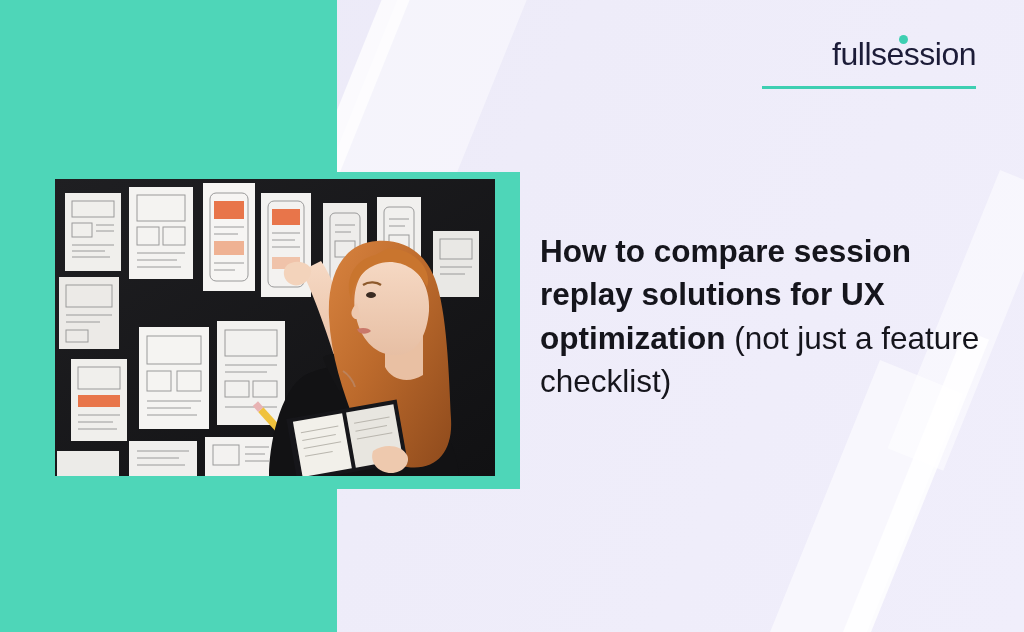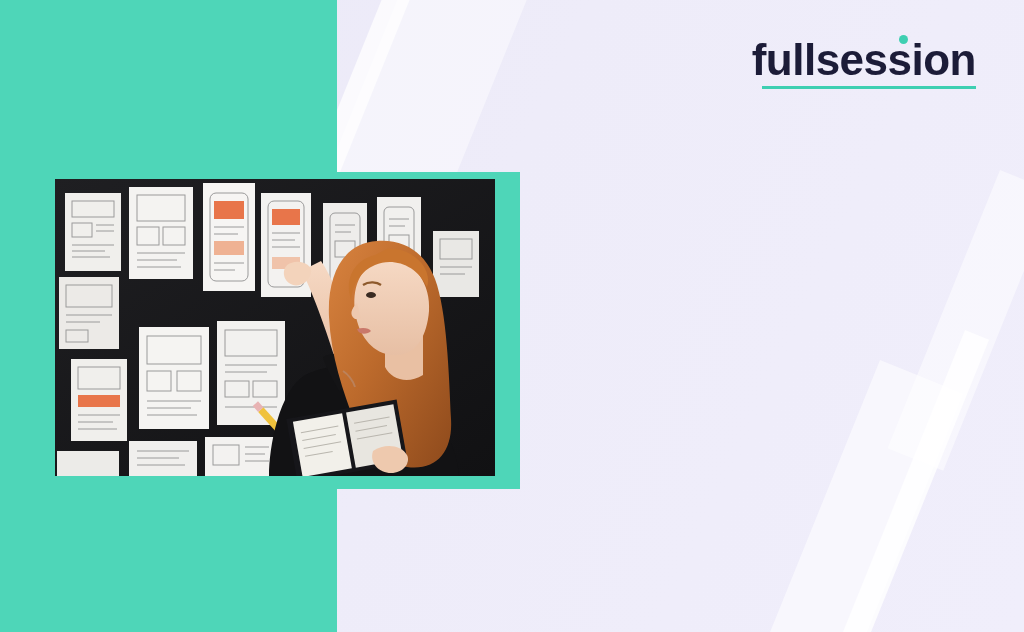--- a/index.html
+++ b/index.html
@@ -64,22 +64,22 @@
     left: 1000px; top: 170px;
     width: 60px; height: 300px;
     transform: rotate(22deg);
     opacity: 0.5;
   }
   
   .logo {
     position: absolute;
     right: 48px;
     top: 38px;
-    font-size: 44px;
-    font-weight: 700;
+    font-size: 32px;
+    font-weight: 400;
     letter-spacing: -0.5px;
     color: #1c1c38;
     line-height: 1;
     white-space: nowrap;
   }
   .logo .dot {
     position: absolute;
     width: 9px; height: 9px;
     border-radius: 50%;
     background: #3ecfb2;
@@ -337,14 +337,17 @@
           </g>
         </g>
 
         <path d="M318 272 C 330 264, 346 266, 352 276 C 356 284, 348 294, 336 294 C 324 294, 314 284, 318 272 Z" fill="#eec9ae"></path>
 
         <path d="M288 192 C 294 196, 298 202, 300 208" stroke="#b98a6e" stroke-width="2" fill="none" opacity="0.7"></path>
       </svg>
     </div>
   </div>
 
+  <div class="headline">
+    <span class="bold">How to compare session replay solutions for UX optimization</span><span> (not just a feature checklist)</span>
+  </div>
 
 </div>
 
 </body></html>

